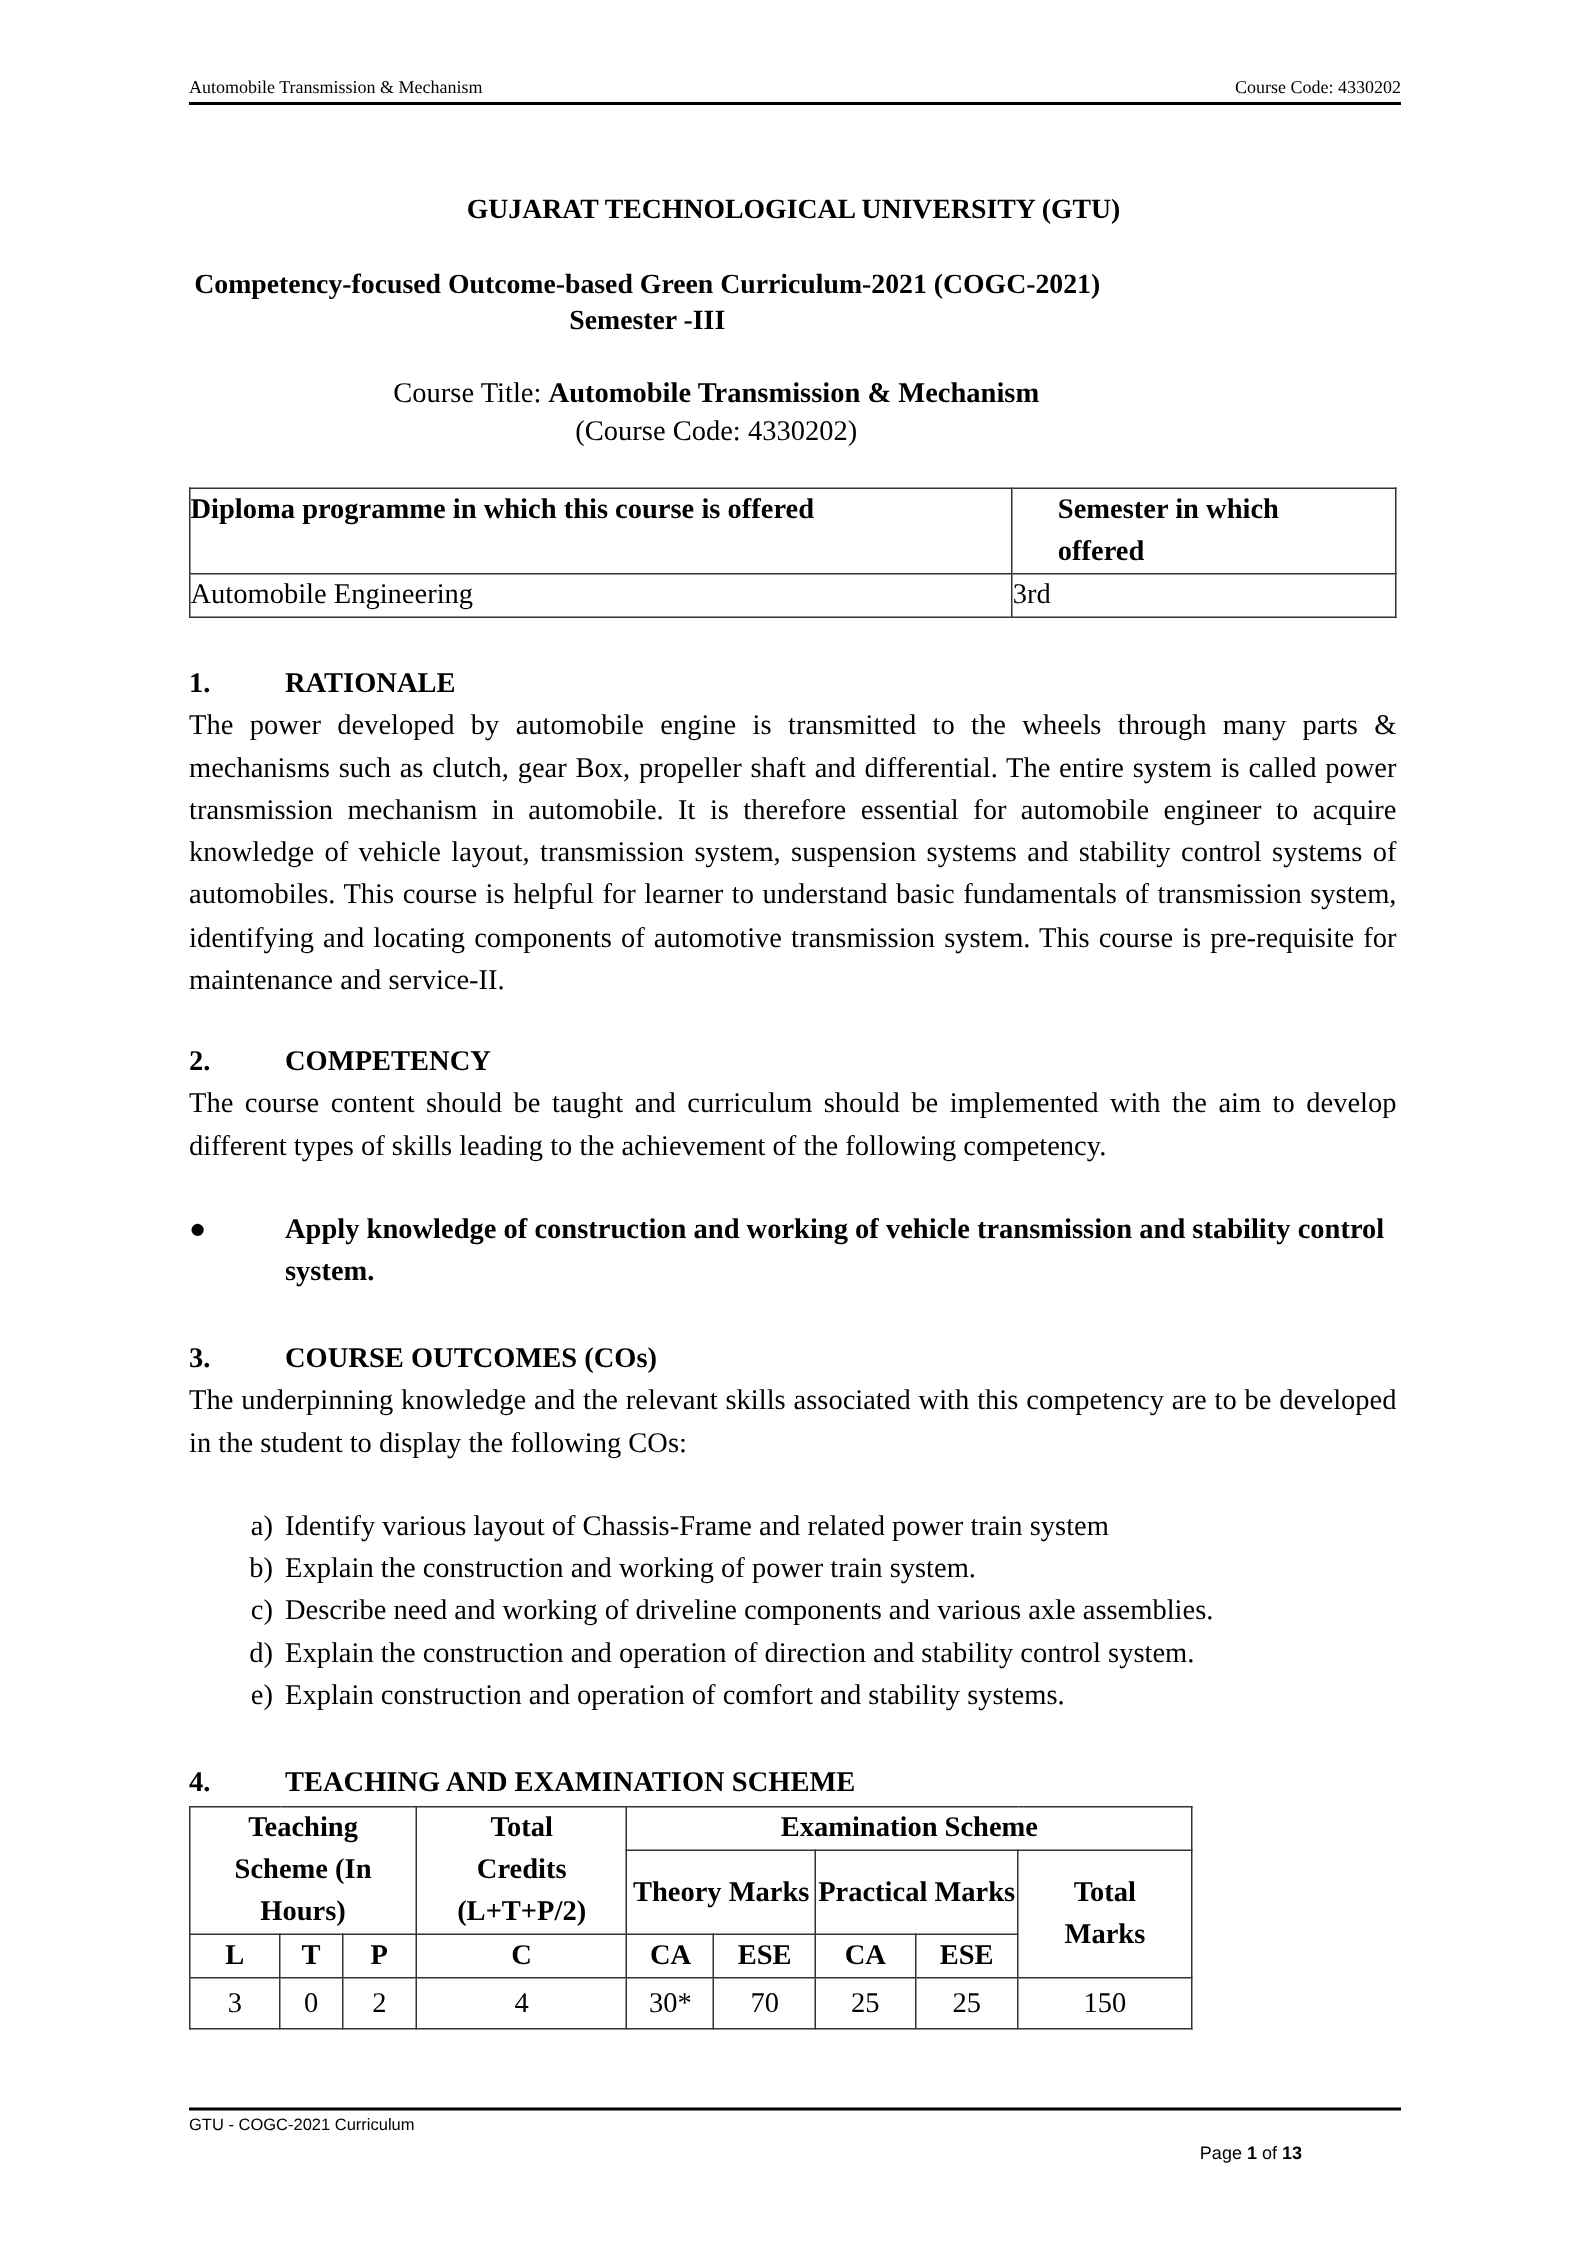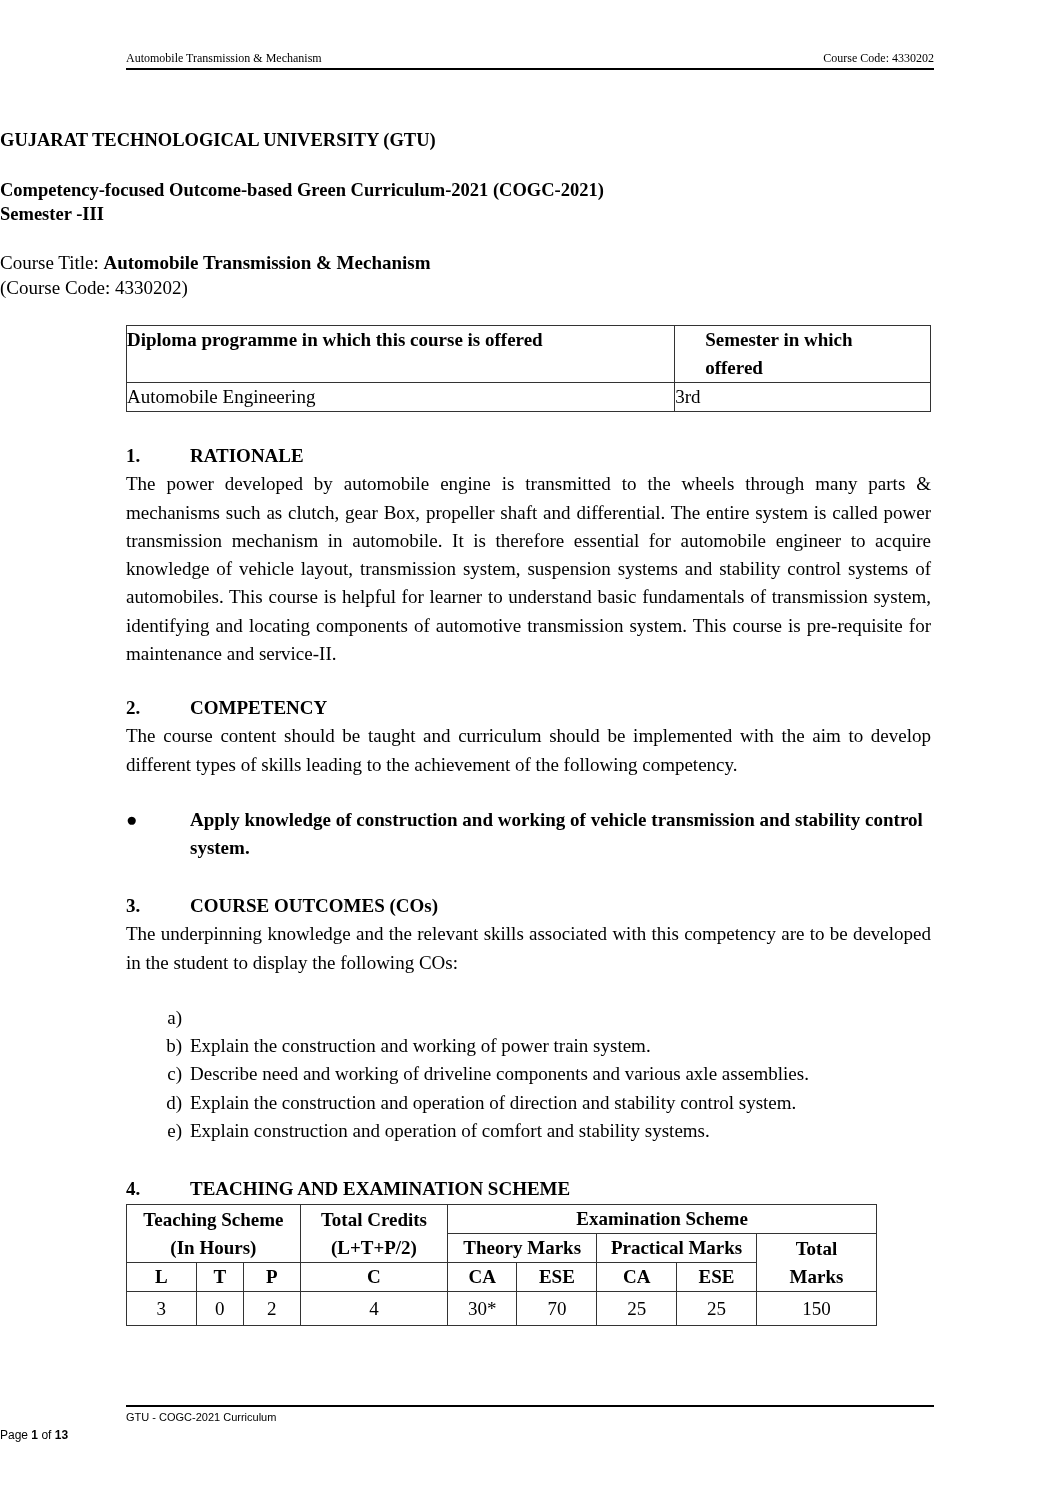--- a/index.html
+++ b/index.html
@@ -1,41 +1,41 @@
 <!DOCTYPE html>
 <html><head>
 <meta charset="utf-8">
 <style>
   html, body { margin: 0; padding: 0; background: #ffffff; }
   body { width: 1058px; height: 1497px; position: relative; overflow: hidden; color: #000; font-family: "Liberation Serif", serif; }
   .running-header { position: absolute; left: 126px; right: 124px; top: 50px; height: 18px; border-bottom: 2px solid #000; font-size: 12px; display: flex; justify-content: space-between; }
   .running-header span { line-height: 16px; }
-  .center { text-align: left; }
+  .center { text-align: center; }
   .univ { position: absolute; left: 0; width: 1058px; top: 130px; font-size: 18.5px; font-weight: bold; }
   .sub1 { position: absolute; left: 0; width: 863px; top: 178px; font-size: 18.5px; font-weight: bold; line-height: 24px; }
   .ctitle { position: absolute; left: 0; width: 955px; top: 250px; font-size: 19px; line-height: 25px; font-family: Liberation Serif, serif; }
   table { border-collapse: collapse; }
   .t1 { position: absolute; left: 126px; top: 325px; width: 805px; font-size: 19px; }
   .t1 td, .t1 th { border: 1px solid #333; text-align: left; padding: 0; line-height: 28px; }
   .t1 th { font-weight: bold; vertical-align: top; }
   .sec { position: absolute; left: 126px; width: 805px; font-size: 19px; line-height: 28.3px; }
   .sec h2 { margin: 0; font-size: 19px; font-weight: bold; display: flex; }
   .sec h2 .num { width: 64px; display: inline-block; }
   .sec p { margin: 0; text-align: justify; }
   .bullet { display: flex; font-weight: bold; }
   .bullet .dot { width: 64px; flex: none; }
   ol.cos { list-style: none; margin: 0; padding: 0; }
   ol.cos li { display: flex; line-height: 28.3px; }
   ol.cos li .lbl { width: 64px; flex: none; text-align: right; padding-right: 8px; box-sizing: border-box; padding-left: 30px; }
-  .t2 { position: absolute; left: 126px; top: 1204px; width: 751px; font-size: 19px; }
+  .t2 { position: absolute; left: 126px; top: 1204px; width: 669px; font-size: 19px; }
   .t2 td, .t2 th { border: 1px solid #333; text-align: center; padding: 0; line-height: 28px; }
   .t2 th { font-weight: bold; }
   .footer-line { position: absolute; left: 126px; right: 124px; top: 1405px; border-top: 2px solid #000; }
   .footer-left { position: absolute; left: 126px; top: 1411px; font-family: "Liberation Sans", sans-serif; font-size: 11px; }
-  .footer-page { position: absolute; left: 0; width: 868px; top: 1428px; text-align: left; font-family: "Liberation Sans", sans-serif; font-size: 12px; }
+  .footer-page { position: absolute; left: 0; width: 868px; top: 1428px; text-align: right; font-family: "Liberation Sans", sans-serif; font-size: 12px; }
 </style>
 </head>
 <body>
 
 <div class="running-header">
   <span>Automobile Transmission &amp; Mechanism</span>
   <span>Course Code: 4330202</span>
 </div>
 
 <div class="univ center">GUJARAT TECHNOLOGICAL UNIVERSITY (GTU)</div>
@@ -87,20 +87,21 @@
 
 <div class="sec" style="top:892px;">
   <h2>
       <span class="num">3.</span>
       <span>COURSE OUTCOMES (COs)</span>
     </h2>
   <p>The underpinning knowledge and the relevant skills associated with this competency are to be developed in the student to display the following COs:</p>
   <ol class="cos" style="margin-top:27px;">
     <li>
         <span class="lbl">a)</span>
+        <span>Identify various layout of Chassis-Frame and related power train system</span>
       </li>
     <li>
         <span class="lbl">b)</span>
         <span>Explain the construction and working of power train system.</span>
       </li>
     <li>
         <span class="lbl">c)</span>
         <span>Describe need and working of driveline components and various axle assemblies.</span>
       </li>
     <li>

